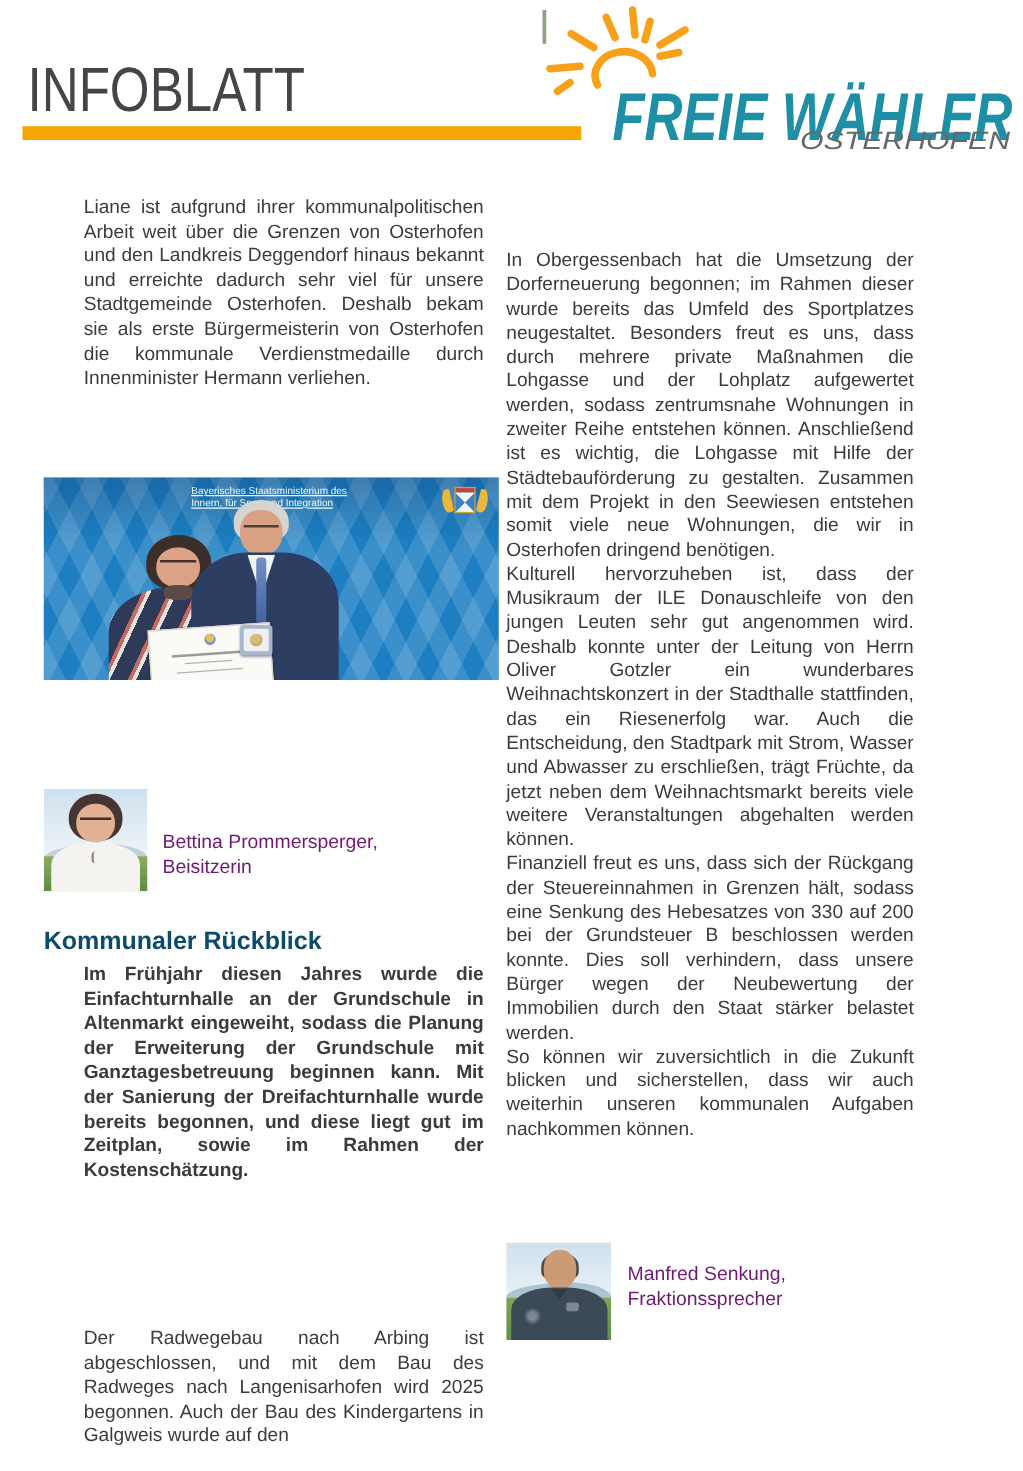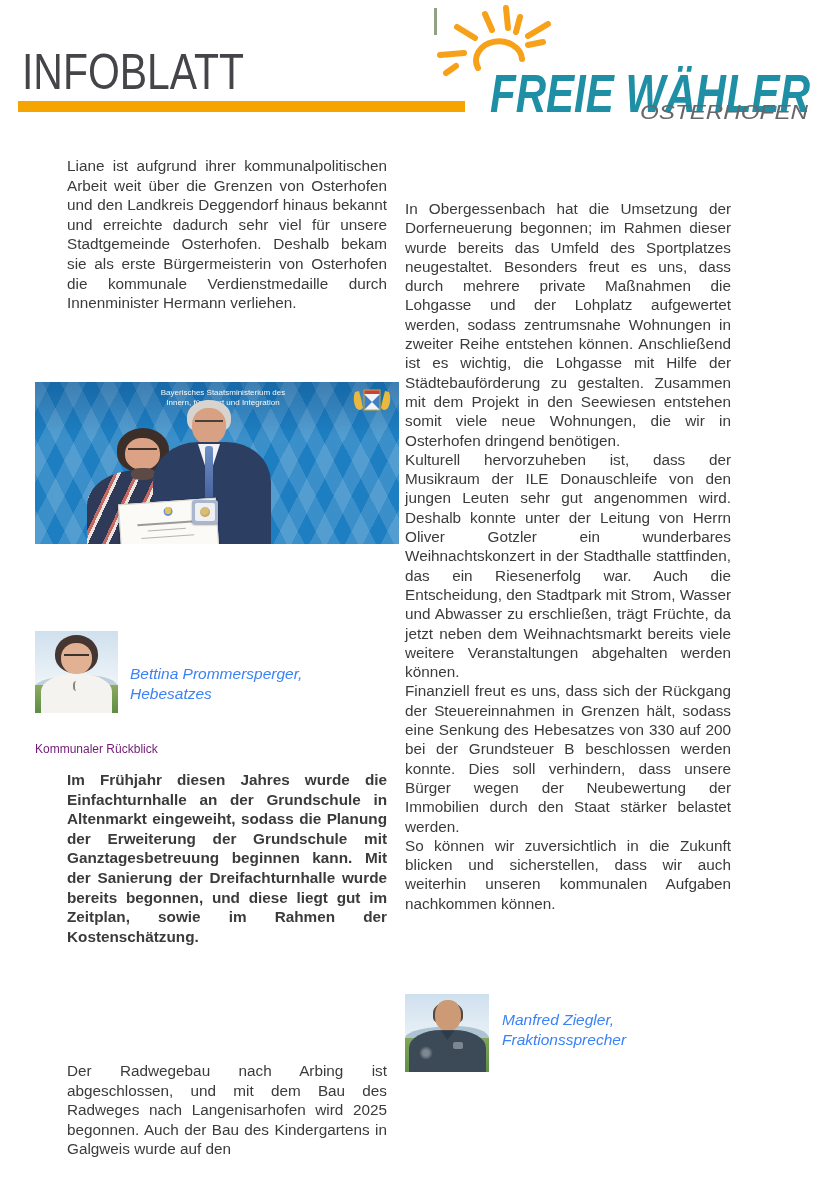--- a/index.html
+++ b/index.html
@@ -14,32 +14,32 @@
   .logo-sub-svg{position:absolute;left:600px;top:98px;}
   .logo-artifact{position:absolute;left:434px;top:8px;width:3px;height:27px;background:#7c9070;opacity:.85;}
 
   
   .para{position:absolute;font-size:15.3px;line-height:19.6px;color:#3b3b3b;
         text-align:justify;margin:0;}
   .col-left{left:35px;width:320px;margin-left:32px;}
   .col-right{left:405px;width:326px;}
   .group p{margin:0;font-weight:bold;}
   .group-right p{margin:0;line-height:19.3px;}
-  .heading{position:absolute;left:35px;top:742px;font-size:12px;font-weight:normal;color:#701a75;margin:0;}
-  .caption{position:absolute;font-size:15.5px;font-style:italic;color:#3b82f6;line-height:20px;}
+  .heading{position:absolute;left:35px;top:742px;font-size:20px;font-weight:bold;color:#0c4a6e;margin:0;}
+  .caption{position:absolute;font-size:15.5px;color:#701a75;line-height:20px;}
 
   
   .award-photo{position:absolute;left:35px;top:382px;width:364px;height:162px;overflow:hidden;
     background-color:#1d7fc2;
     background-image:
       linear-gradient(180deg, rgba(8,45,96,.28), rgba(8,45,96,0) 34%),
       repeating-linear-gradient(63deg, rgba(255,255,255,.13) 0 16px, rgba(255,255,255,0) 16px 32px),
       repeating-linear-gradient(-63deg, rgba(255,255,255,.13) 0 16px, rgba(255,255,255,0) 16px 32px);}
-  .ap-ministry{position:absolute;left:106px;top:6px;width:164px;text-align:center;
-    color:rgba(255,255,255,.95);font-size:8px;line-height:10px;}
+  .ap-ministry{position:absolute;left:118px;top:6px;width:164px;
+    color:rgba(255,255,255,.95);font-size:8px;line-height:10px;text-decoration:underline;}
   .ap-crest{position:absolute;right:6px;top:4px;}
   
   .w-hair{position:absolute;left:82px;top:46px;width:52px;height:44px;background:#3c2e28;border-radius:50% 50% 42% 42%;}
   .w-face{position:absolute;left:90px;top:56px;width:35px;height:32px;background:#dca285;border-radius:48%;}
   .w-glasses{position:absolute;left:93px;top:66px;width:29px;height:6px;border-top:2px solid #41332c;}
   .w-body{position:absolute;left:52px;top:88px;width:112px;height:80px;border-radius:45% 45% 0 0;
     background:repeating-linear-gradient(115deg,#2e3a57 0 7px,#c46a62 7px 10px,#e9e4de 10px 13px,#2e3a57 13px 19px);}
   .w-scarf{position:absolute;left:96px;top:86px;width:24px;height:12px;background:#5b4a45;border-radius:40%;}
   
   .m-hair{position:absolute;left:152px;top:18px;width:44px;height:34px;background:#d7d4cf;border-radius:50% 50% 40% 40%;}
@@ -167,21 +167,21 @@
     <div class="pt-mountains b-mountains"></div>
     <div class="pt-field b-field"></div>
     <div class="b-hair"></div>
     <div class="b-face"></div>
     <div class="b-glasses"></div>
     <div class="b-body"></div>
     <div class="b-necklace"></div>
   </div>
   <div class="caption" style="left:130px;top:664px;">
     <div>Bettina Prommersperger,</div>
-    <div>Hebesatzes</div>
+    <div>Beisitzerin</div>
   </div>
 
   <h2 class="heading">Kommunaler Rückblick</h2>
 
   <div class="para col-left group" style="top:770px;position:absolute;">
     <p>Im Frühjahr diesen Jahres wurde die Einfachturnhalle an der Grundschule in Altenmarkt eingeweiht, sodass die Planung der Erweiterung der Grundschule mit Ganztagesbetreuung beginnen kann. Mit der Sanierung der Dreifachturnhalle wurde bereits begonnen, und diese liegt gut im Zeitplan, sowie im Rahmen der Kostenschätzung.</p>
   </div>
 
   <p class="para col-left" style="top:1061px;">Der Radwegebau nach Arbing ist abgeschlossen, und mit dem Bau des Radweges nach Langenisarhofen wird 2025 begonnen. Auch der Bau des Kindergartens in Galgweis wurde auf den</p>
 
@@ -198,17 +198,17 @@
     <div class="pt-mountains m2-mountains"></div>
     <div class="pt-field m2-field"></div>
     <div class="mz-headside"></div>
     <div class="mz-face"></div>
     <div class="mz-body"></div>
     <div class="mz-collar"></div>
     <div class="mz-print"></div>
     <div class="mz-print2"></div>
   </div>
   <div class="caption" style="left:502px;top:1010px;">
-    <div>Manfred Ziegler,</div>
+    <div>Manfred Senkung,</div>
     <div>Fraktionssprecher</div>
   </div>
 
 </div>
 
 </body></html>

